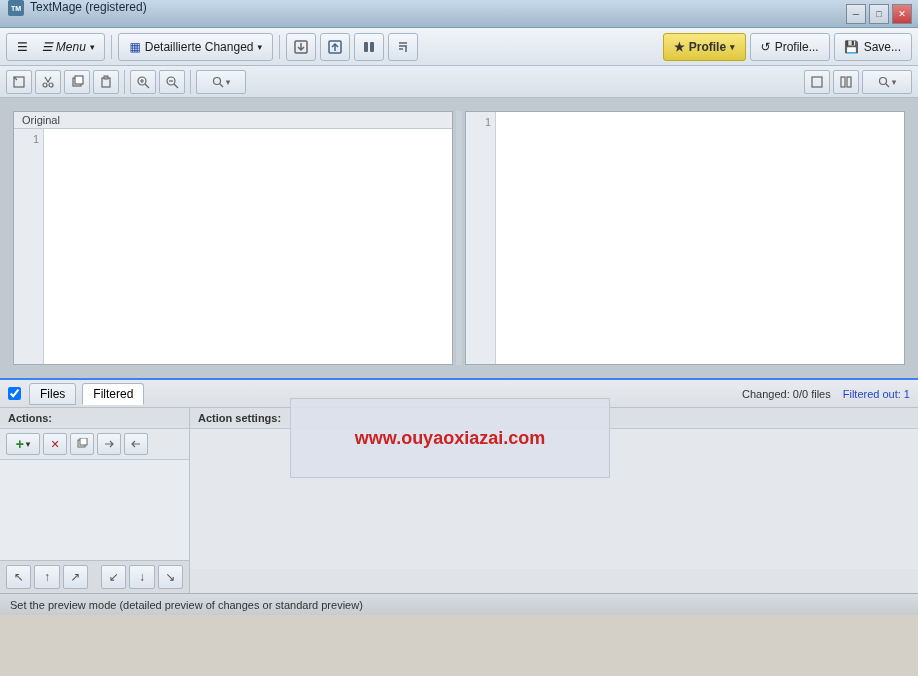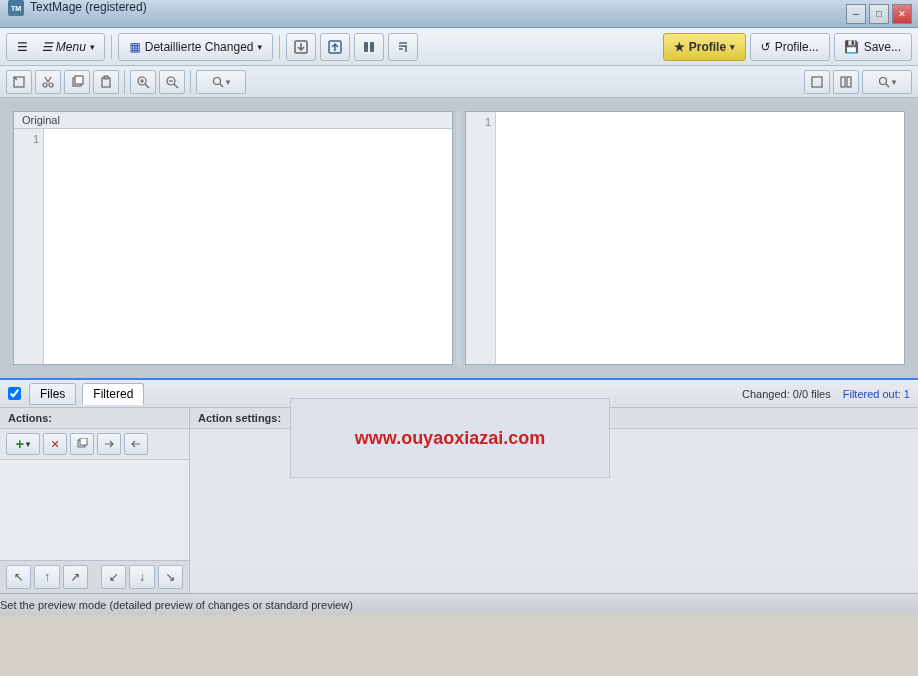--- a/index.html
+++ b/index.html
@@ -364,21 +364,21 @@
       width: 8px;
     }
 
     
     .status-bar {
       height: 22px;
       background: linear-gradient(to bottom, #d8dce0, #c8ccd0);
       border-top: 1px solid #a8b0b8;
       display: flex;
       align-items: center;
-      padding: 0 0;
+      padding: 0 10px;
       font-size: 11px;
       color: #333;
       text-align: right;
     }
 
     .panel-divider {
       width: 6px;
       background: #c8d0d8;
       cursor: col-resize;
     }

